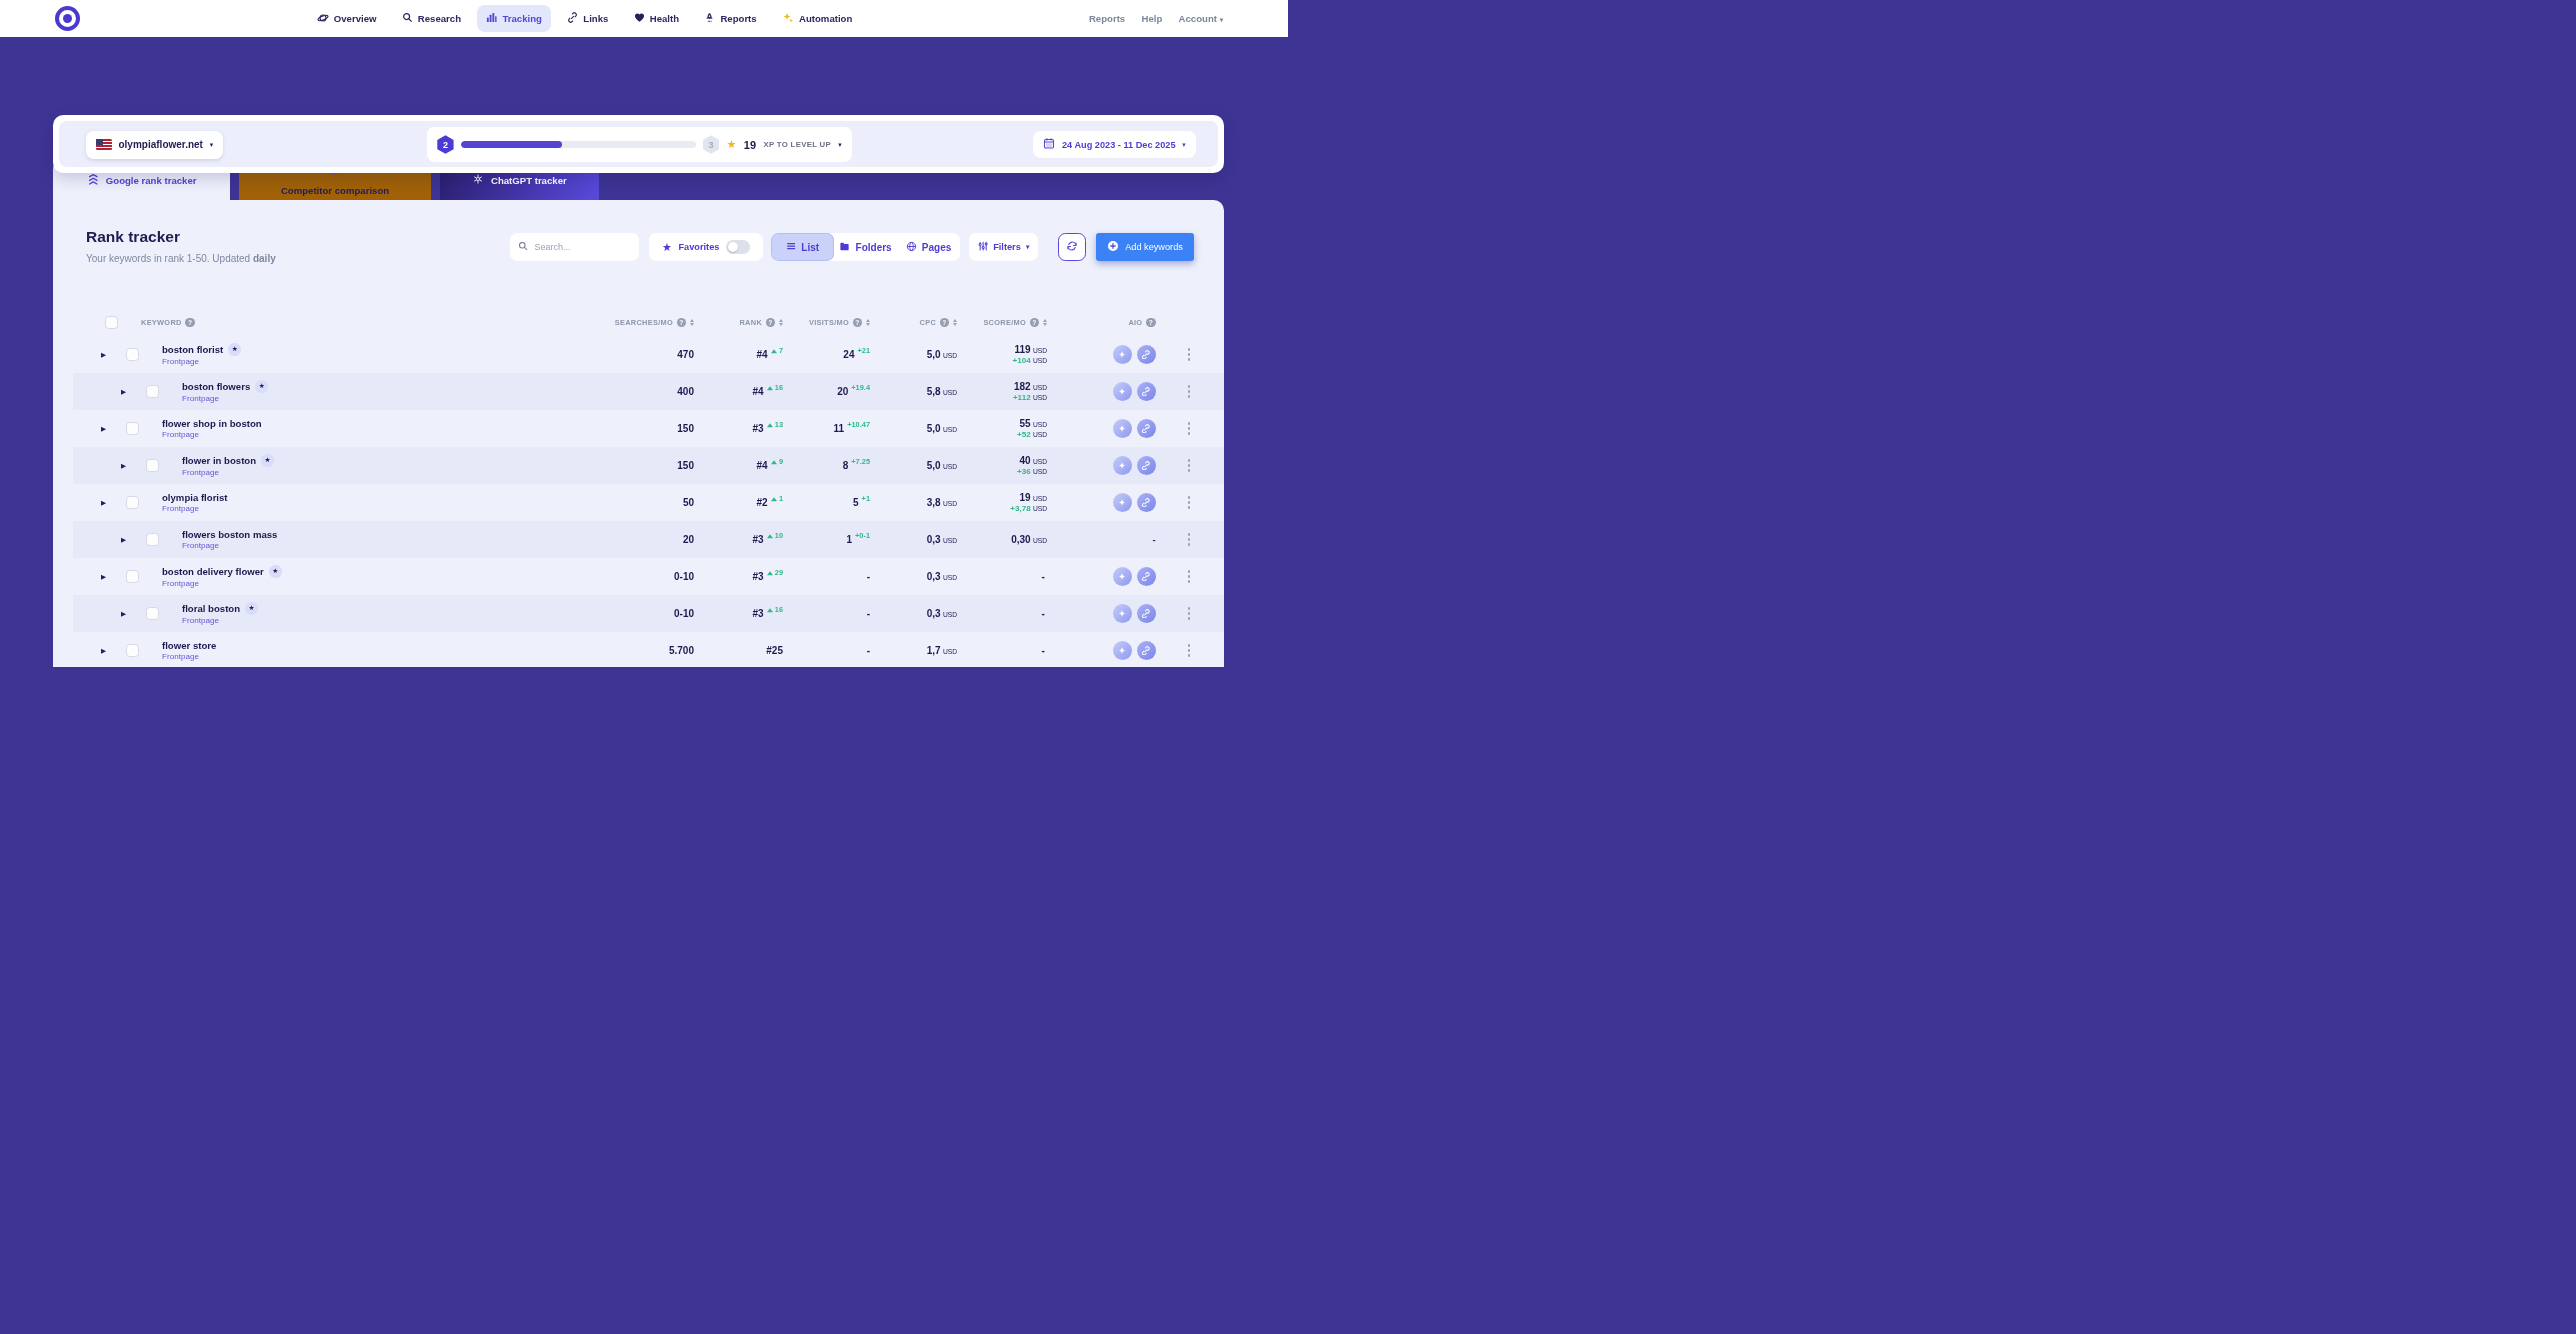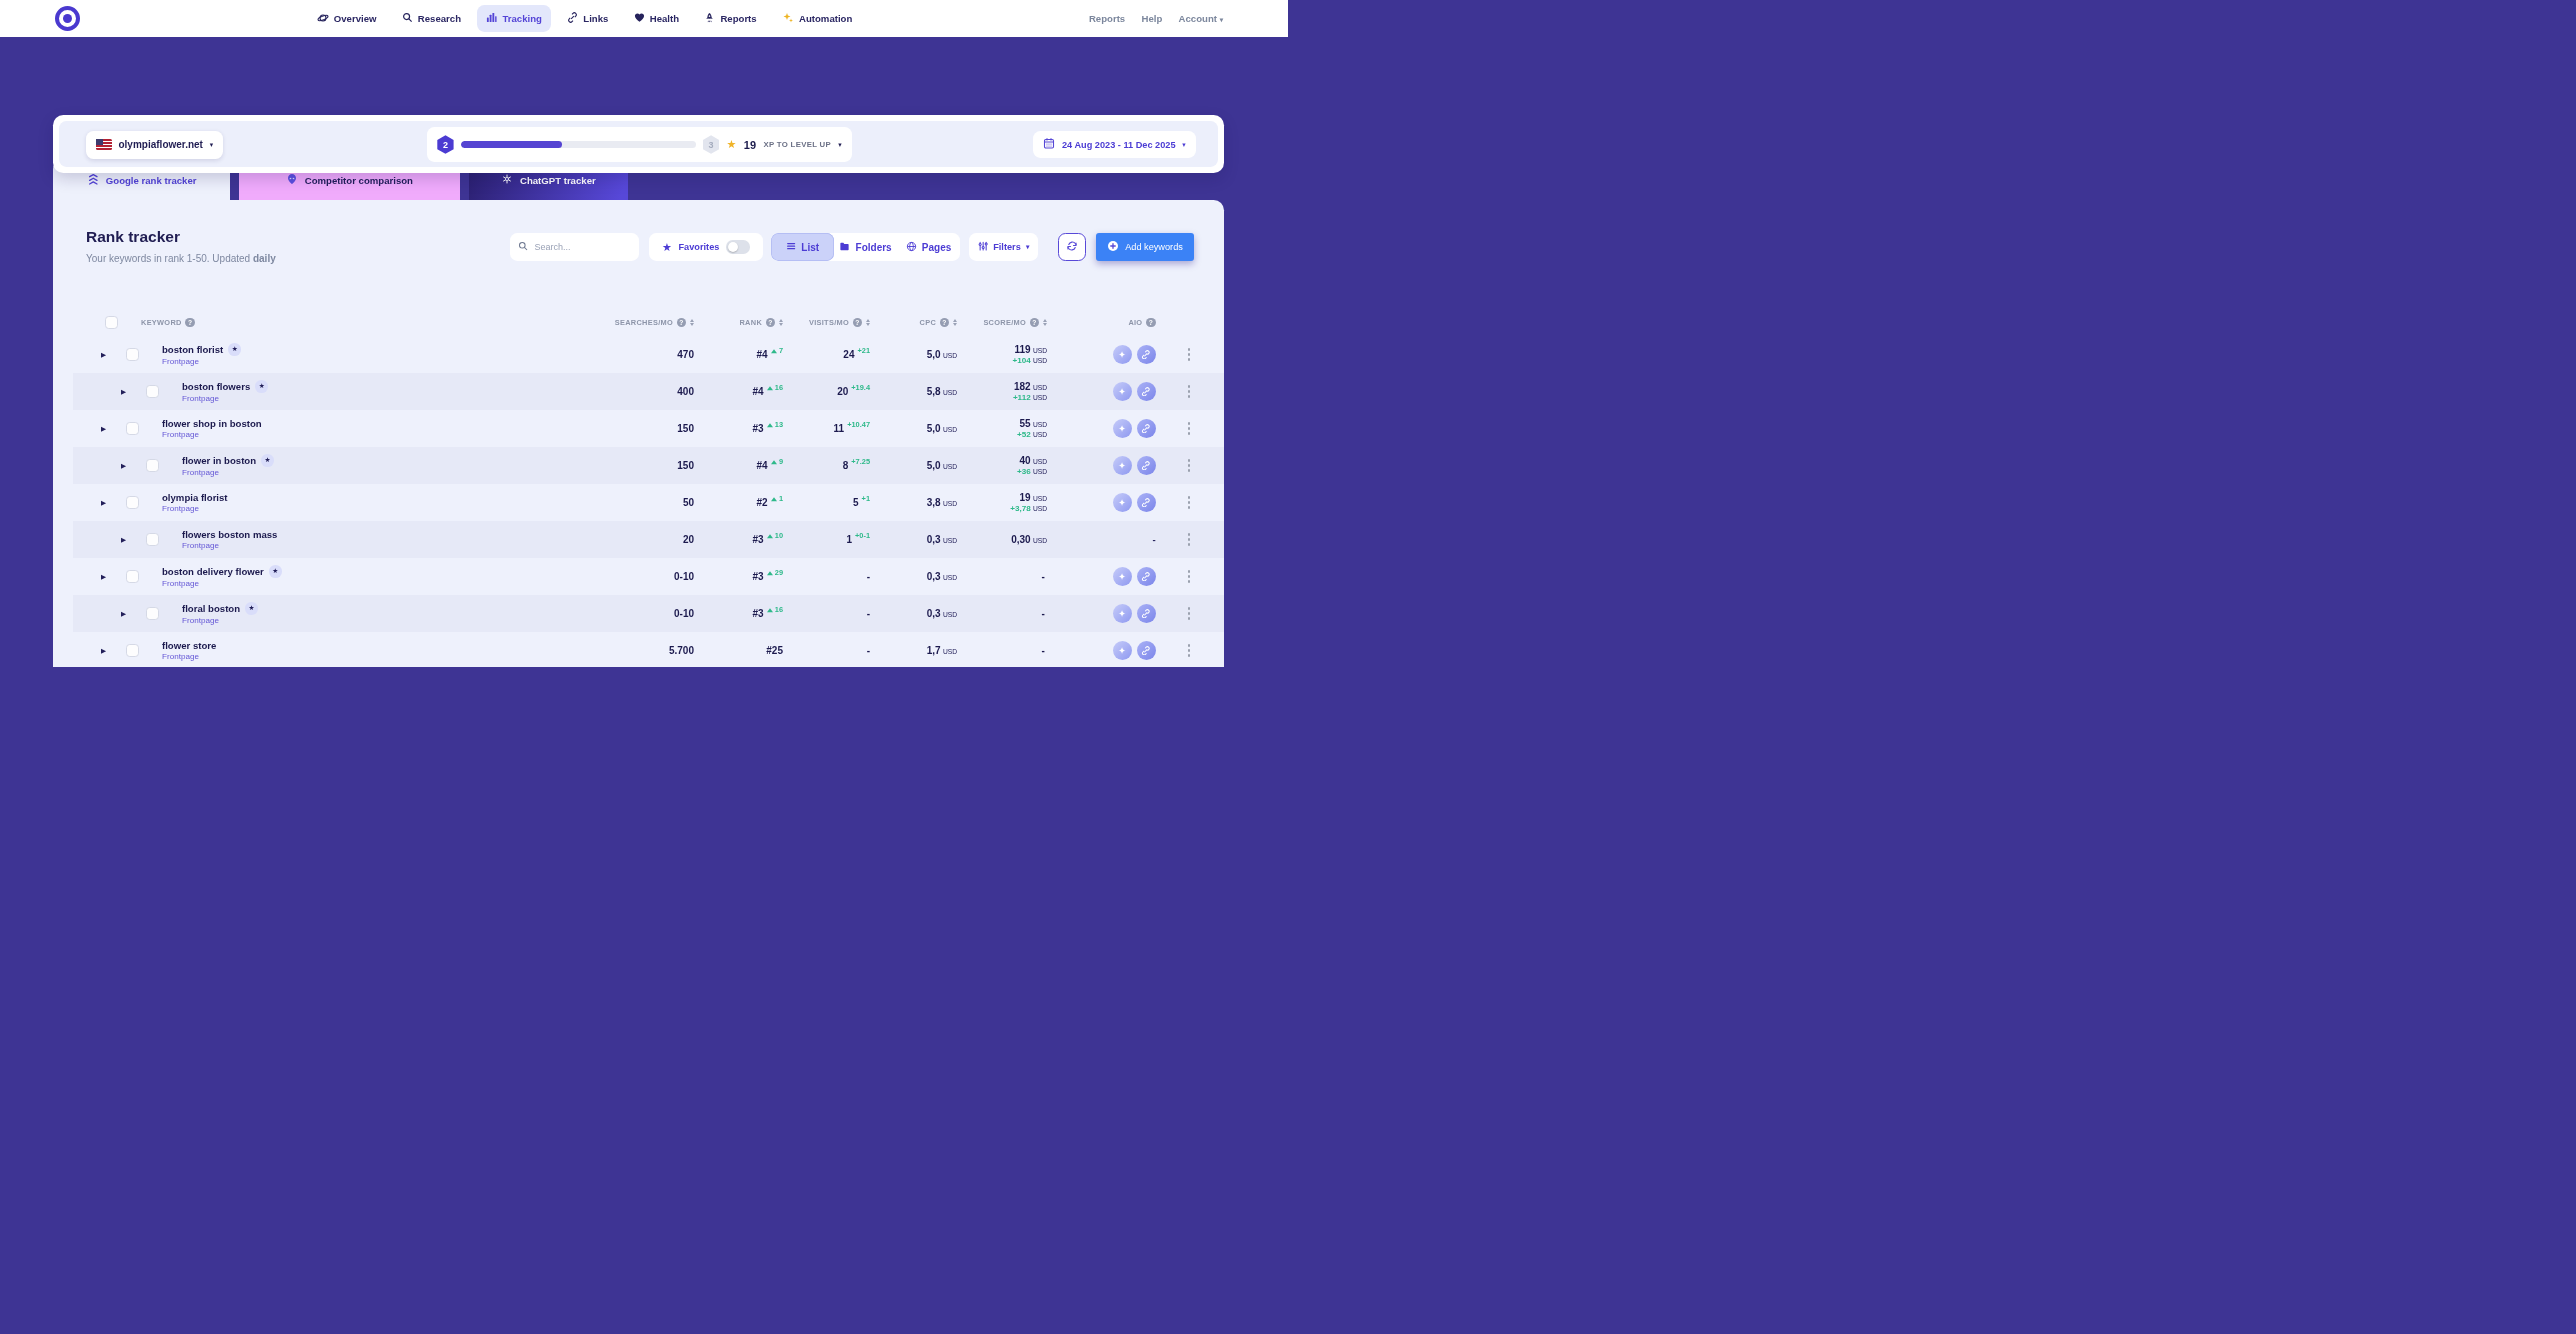--- a/index.html
+++ b/index.html
@@ -40,21 +40,21 @@
   .xp-num{font-size:11px;font-weight:700;color:#1b1a4b;}
   .xp-label{font-size:7.8px;font-weight:700;color:#6c7186;letter-spacing:0.3px;white-space:nowrap;}
   .date-pill{position:absolute;left:980px;top:16.3px;height:27px;padding:0 10.3px;background:#fff;border-radius:7.4px;display:flex;align-items:center;gap:6.7px;cursor:pointer;}
   .date-pill b{font-size:9.2px;color:#4c3dd4;white-space:nowrap;}
   .date-pill .caret{color:#4c3dd4;}
 
   
   .tabs{position:absolute;left:53px;top:160px;display:flex;gap:9px;z-index:3;}
   .tab{height:40px;display:flex;align-items:center;justify-content:center;gap:6.7px;border-radius:9px 9px 0 0;font-size:9.6px;font-weight:700;cursor:pointer;}
   .tab-google{width:177px;background:var(--panel);color:#5243d6;}
-  .tab-comp{width:221px;background:#f0abfc;color:#211d5a;}
+  .tab-comp{width:192px;background:#a16207;color:#211d5a;flex-direction:column;}
   .tab-gpt{width:159px;background:linear-gradient(110deg,#2a1f6e 0%,#5748d8 95%);color:#fff;}
 
   
   .panel{position:absolute;left:53px;top:200px;width:1171px;height:468px;background:var(--panel);border-radius:0 10.3px 0 0;z-index:2;}
   .page-title{position:absolute;left:33px;top:28px;font-size:15.5px;font-weight:700;color:var(--navy);}
   .page-sub{position:absolute;left:33px;top:53px;font-size:10px;color:#7e88a0;}
   .page-sub b{font-weight:700;}
 
   
   .toolbar{position:absolute;left:0;top:33px;width:100%;height:28px;}

